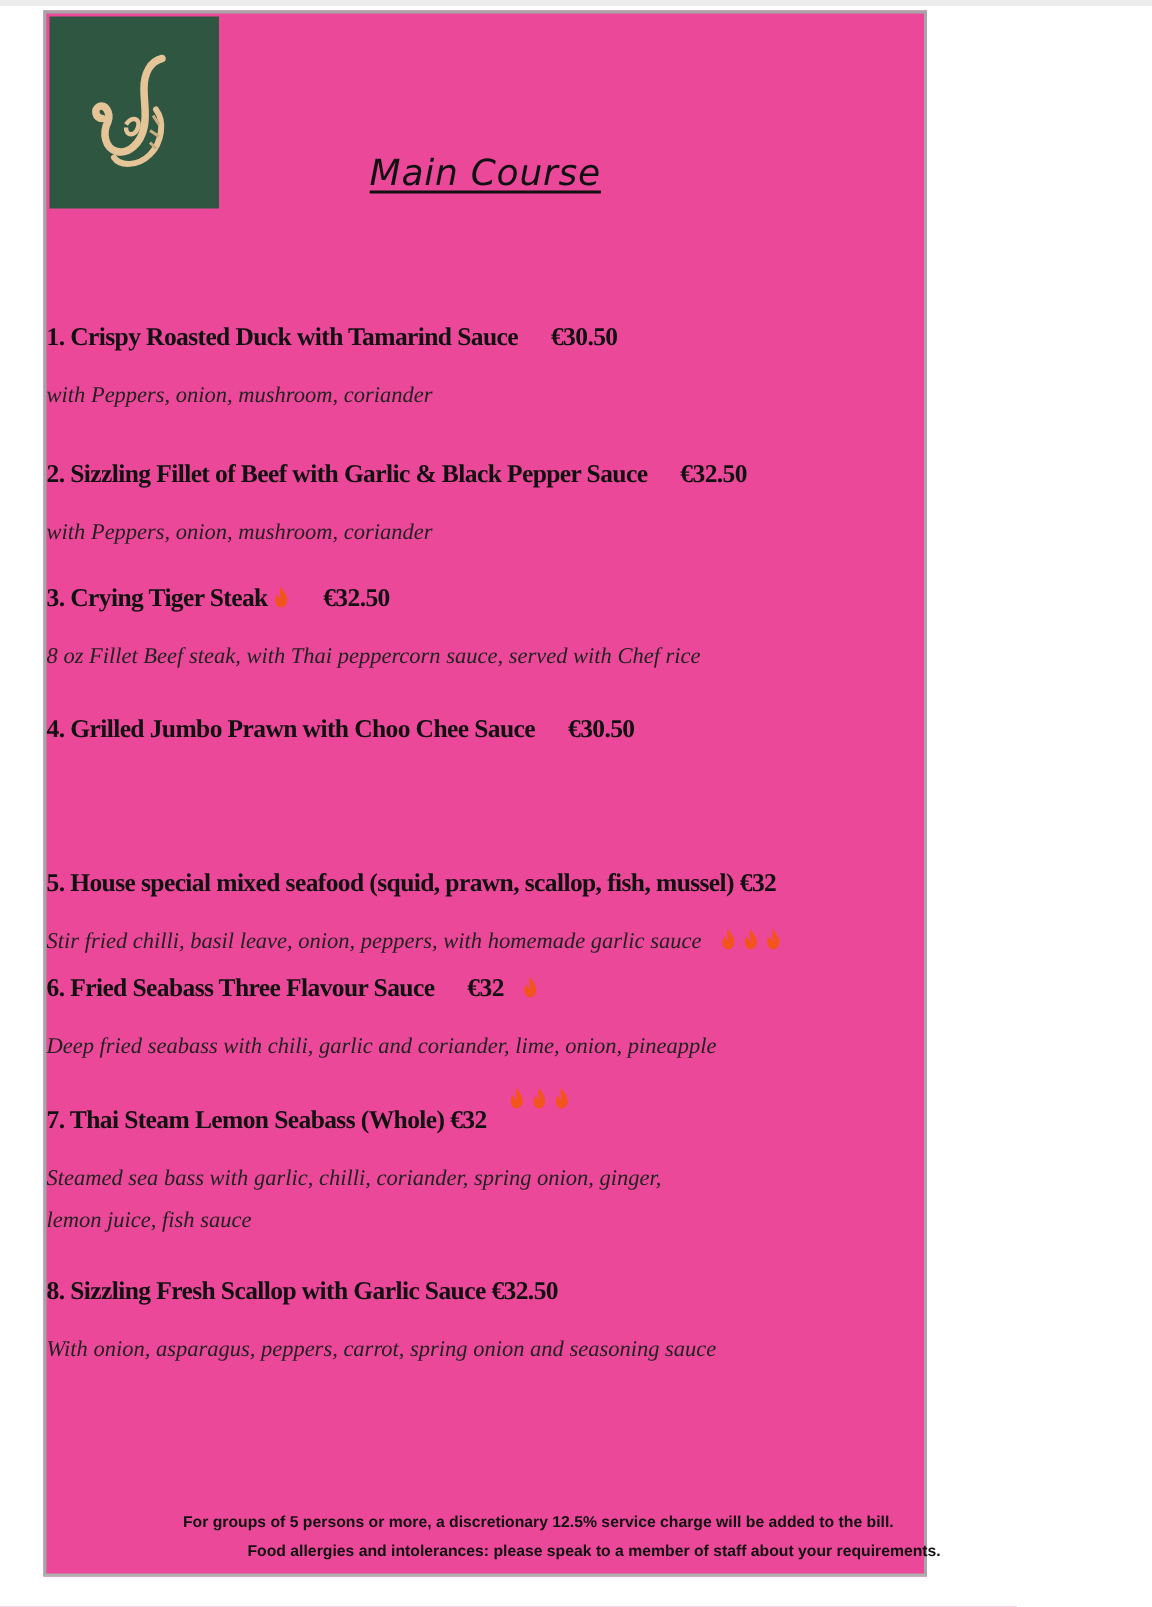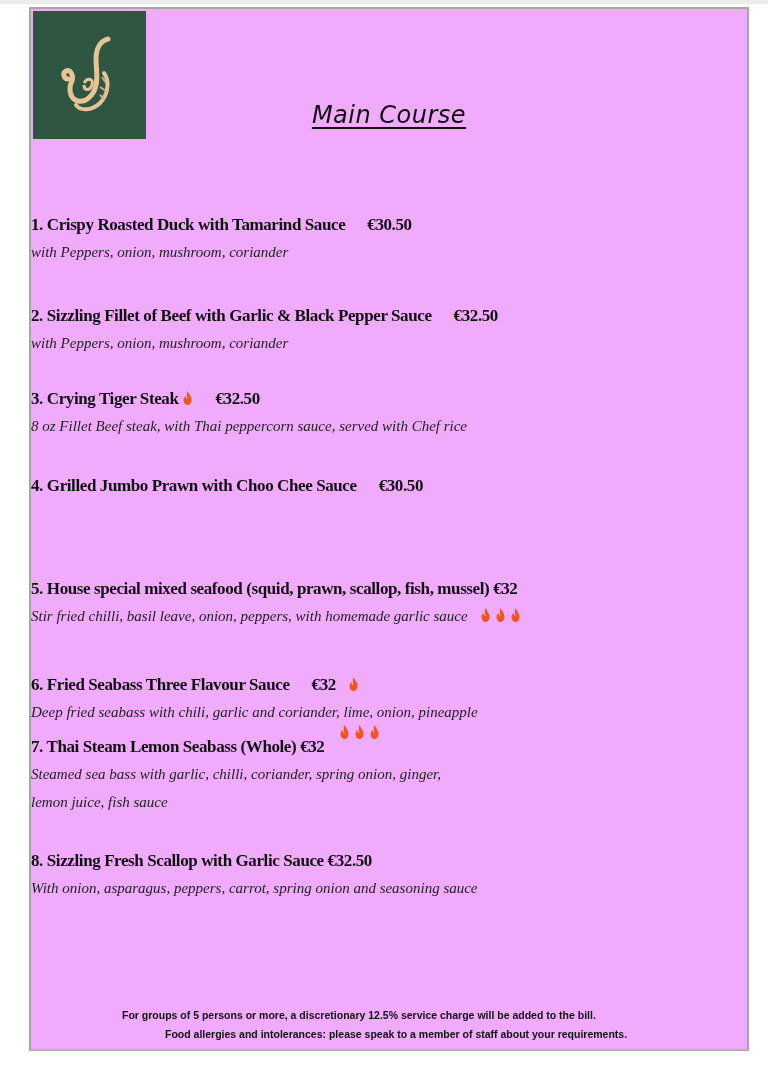--- a/index.html
+++ b/index.html
@@ -1,41 +1,41 @@
 <!DOCTYPE html>
 <html><head>
   <meta charset="utf-8">
   <style>
     html, body { margin: 0; padding: 0; background: #ffffff; }
     body { width: 768px; height: 1071px; position: relative; overflow: hidden; font-family: "DejaVu Serif", serif; }
     .topbar { position: absolute; left: 0; top: 0; width: 768px; height: 4px; background: #ececec; }
     .page {
-      position: absolute; left: 29px; top: 7px; width: 720px; height: 1044px;
+      position: absolute; left: 29px; top: 7px; width: 589px; height: 1044px;
       border-left: 2px solid #a6a6a6; border-top: 2px solid #a6a6a6;
       border-right: 2px solid #a6a6a6; border-bottom: 2px solid #b0b0b0;
-      background: #f0abfc; box-sizing: border-box;
+      background: #ec4899; box-sizing: border-box;
     }
     .logo {
       position: absolute; left: 2px; top: 2px; width: 113px; height: 128px;
       background: #2e5641; display: flex; align-items: center; justify-content: center;
     }
     .title {
       position: absolute; left: 0; right: 0; top: 92px; text-align: center;
       font-family: "DejaVu Sans", sans-serif; font-size: 24px; color: #111;
       font-style: italic; letter-spacing: 0.5px;
     }
     .title span { text-decoration: underline; text-underline-offset: 4px; text-decoration-thickness: 2px; }
     .item { position: absolute; left: 0; right: 0; }
     .name {
       font-family: "Liberation Serif", serif; font-weight: bold; font-size: 17px;
       color: #111; letter-spacing: -0.4px; white-space: nowrap;
     }
     .desc {
       font-family: "Liberation Serif", serif; font-style: italic; font-size: 15px;
-      color: #222; margin-top: 4px; white-space: nowrap; line-height: 26px;
+      color: #222; margin-top: 16px; white-space: nowrap; line-height: 26px;
     }
     .price { margin-left: 22px; }
     .flame { display: inline-block; width: 11px; height: 14px; vertical-align: -1px; margin-left: 4px; }
     .footer {
       position: absolute; left: 0; right: 0; top: 1000px;
       font-family: "Liberation Sans", sans-serif; font-weight: bold; font-size: 10.5px; color: #111;
     }
     .footer div { white-space: nowrap; position: absolute; }
   </style>
 </head>
@@ -81,21 +81,21 @@
     <div class="name"><span>5.</span> <span>House special mixed seafood (squid, prawn, scallop, fish, mussel)</span> <span>€32</span></div>
     <div class="desc"><span>Stir fried chilli, basil leave, onion, peppers, with homemade garlic sauce</span><span style="margin-left:8px;"><svg class="flame" viewBox="0 0 10 14">
             <path d="M5 0 C6 3 9 5 9 9 C9 12 7 14 5 14 C3 14 1 12 1 9 C1 7 2 6 3 5 C3 7 4 8 5 8 C4 5 4 2 5 0 Z" fill="#f2541b"></path>
           </svg><svg class="flame" viewBox="0 0 10 14">
             <path d="M5 0 C6 3 9 5 9 9 C9 12 7 14 5 14 C3 14 1 12 1 9 C1 7 2 6 3 5 C3 7 4 8 5 8 C4 5 4 2 5 0 Z" fill="#f2541b"></path>
           </svg><svg class="flame" viewBox="0 0 10 14">
             <path d="M5 0 C6 3 9 5 9 9 C9 12 7 14 5 14 C3 14 1 12 1 9 C1 7 2 6 3 5 C3 7 4 8 5 8 C4 5 4 2 5 0 Z" fill="#f2541b"></path>
           </svg></span></div>
   </div>
 
-  <div class="item" style="top:666px;">
+  <div class="item" style="top:640px;">
     <div class="name"><span>6.</span> <span>Fried Seabass Three Flavour Sauce</span><span class="price">€32</span><svg class="flame" style="margin-left:12px;" viewBox="0 0 10 14">
           <path d="M5 0 C6 3 9 5 9 9 C9 12 7 14 5 14 C3 14 1 12 1 9 C1 7 2 6 3 5 C3 7 4 8 5 8 C4 5 4 2 5 0 Z" fill="#f2541b"></path>
         </svg></div>
     <div class="desc">Deep fried seabass with chili, garlic and coriander, lime, onion, pineapple</div>
   </div>
 
   <div class="item" style="top:728px;">
     <div class="name" style="position:relative; display:inline-block;"><span>7.</span> <span>Thai Steam Lemon Seabass (Whole)</span> <span>€32</span><span style="position:absolute; right:-56px; top:-14px; white-space:nowrap;"><svg class="flame" viewBox="0 0 10 14">
             <path d="M5 0 C6 3 9 5 9 9 C9 12 7 14 5 14 C3 14 1 12 1 9 C1 7 2 6 3 5 C3 7 4 8 5 8 C4 5 4 2 5 0 Z" fill="#f2541b"></path>
           </svg><svg class="flame" viewBox="0 0 10 14">

